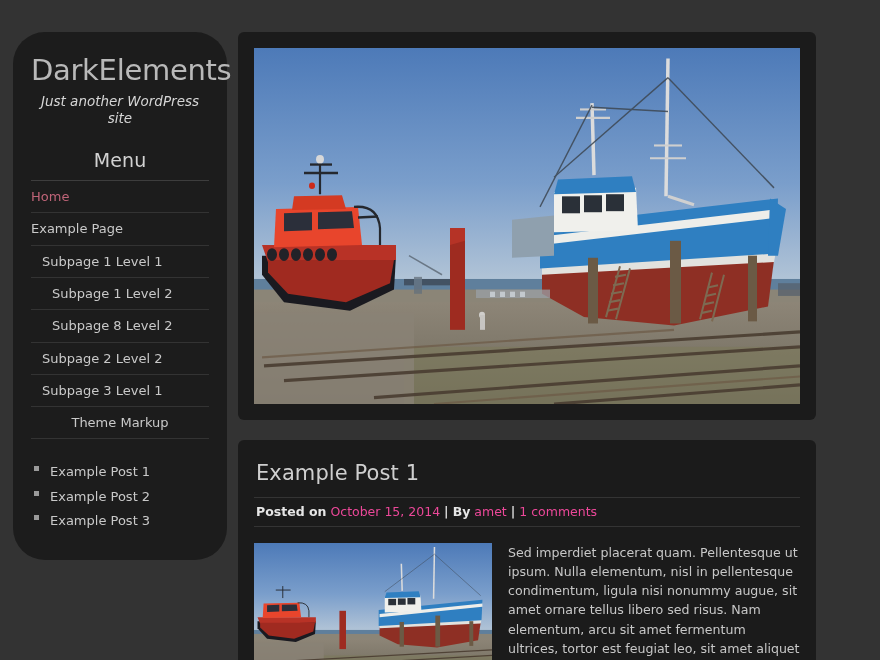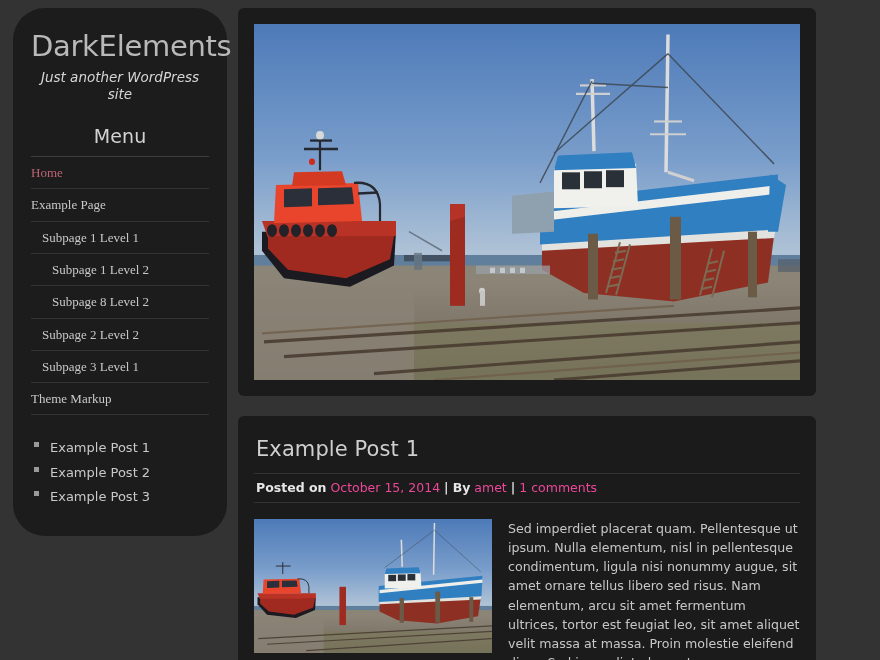--- a/index.html
+++ b/index.html
@@ -15,20 +15,21 @@
     font-family: "DejaVu Sans", "Liberation Sans", sans-serif;
     color: #cccccc;
     position: relative;
   }
 
   .page {
     position: absolute;
     inset: 0;
     display: flex;
     align-items: flex-start;
+    margin-top: 24px;
   }
 
   
   .sidebar {
     width: 214px;
     margin-left: 13px;
     margin-top: 8px;
     background: #1c1c1c;
     border-radius: 32px;
     padding: 22px 18px 26px 18px;
@@ -61,38 +62,38 @@
     font-weight: normal;
     color: #d2d2d2;
     padding-bottom: 9px;
     border-bottom: 1px solid #3d3d3d;
     letter-spacing: 0.1px;
     text-align: center;
   }
 
   .menu { list-style: none; }
 
-  .menu li { display: block; font-family: Liberation Serif, serif; }
+  .menu li { display: block; }
 
   .menu a {
     display: block;
     text-decoration: none;
     font-size: 13px;
     color: #c9c9c9;
     padding: 9px 0 8px 0;
     border-bottom: 1px solid #333333;
     line-height: 1.1;
   }
 
   .menu a.current { color: #bf6478; }
 
   .menu .lvl1 > a { padding-left: 11px; }
   .menu .lvl2 > a { padding-left: 21px; }
 
-  .menu li:last-child > a { border-bottom: 1px solid #333333; }
+  .menu li:last-child > a { border-bottom: 1px solid #333333; text-align: center; }
 
   .recent-list {
     list-style: none;
     margin-top: 11px;
   }
 
   .recent-list li {
     position: relative;
     padding-left: 19px;
     margin-bottom: 5px;

